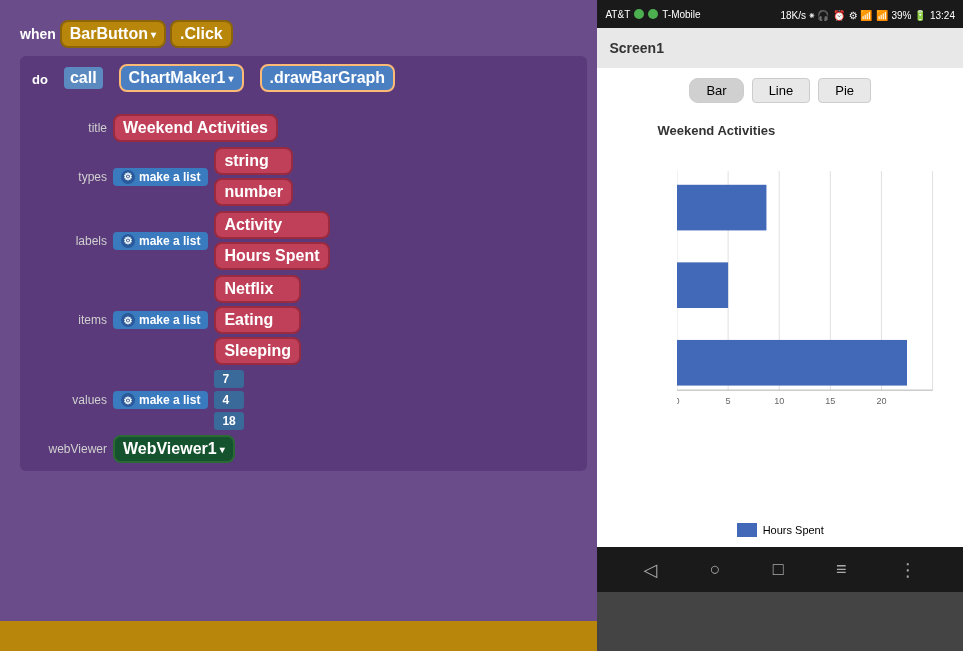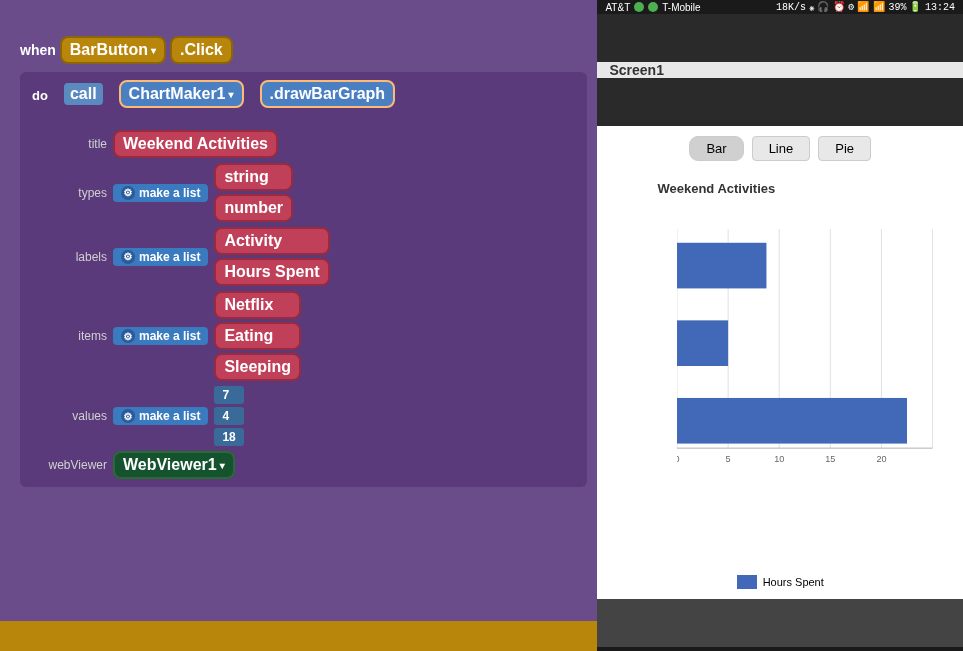--- a/index.html
+++ b/index.html
@@ -11,21 +11,21 @@
       font-family: Arial, sans-serif;
       overflow: hidden;
     }
 
     
     .block-editor {
       width: 625px;
       height: 651px;
       background: #6b4c8a;
       position: relative;
-      padding: 36px 10px;
+      padding: 20px 10px;
       overflow: hidden;
     }
 
     .block-editor-inner {
       position: relative;
     }
 
     .block-pill {
       border-radius: 8px;
       padding: 3px 8px;
@@ -158,26 +158,25 @@
       bottom: 0;
       left: 0;
       right: 0;
       height: 30px;
       background: #b8860b;
     }
 
     
     .phone-panel {
       width: 383px;
-      height: 503px;
+      height: 592px;
       background: #2a2a2a;
       position: relative;
       display: flex;
       flex-direction: column;
-      gap: 48px;
     }
 
     
     .status-bar {
       background: #1a1a1a;
       height: 28px;
       display: flex;
       align-items: center;
       justify-content: space-between;
       padding: 0 8px;
@@ -186,24 +185,23 @@
     }
 
     .status-left {
       display: flex;
       align-items: center;
       gap: 4px;
     }
 
     .status-right {
       display: flex;
-      align-items: center;
+      align-items: flex-end;
       gap: 3px;
       font-size: 10px;
-      font-family: Liberation Mono, monospace;
     }
 
     
     .app-bar {
       background: #e8e8e8;
       height: 40px;
       display: flex;
       align-items: center;
       padding: 0 12px;
       font-size: 14px;

